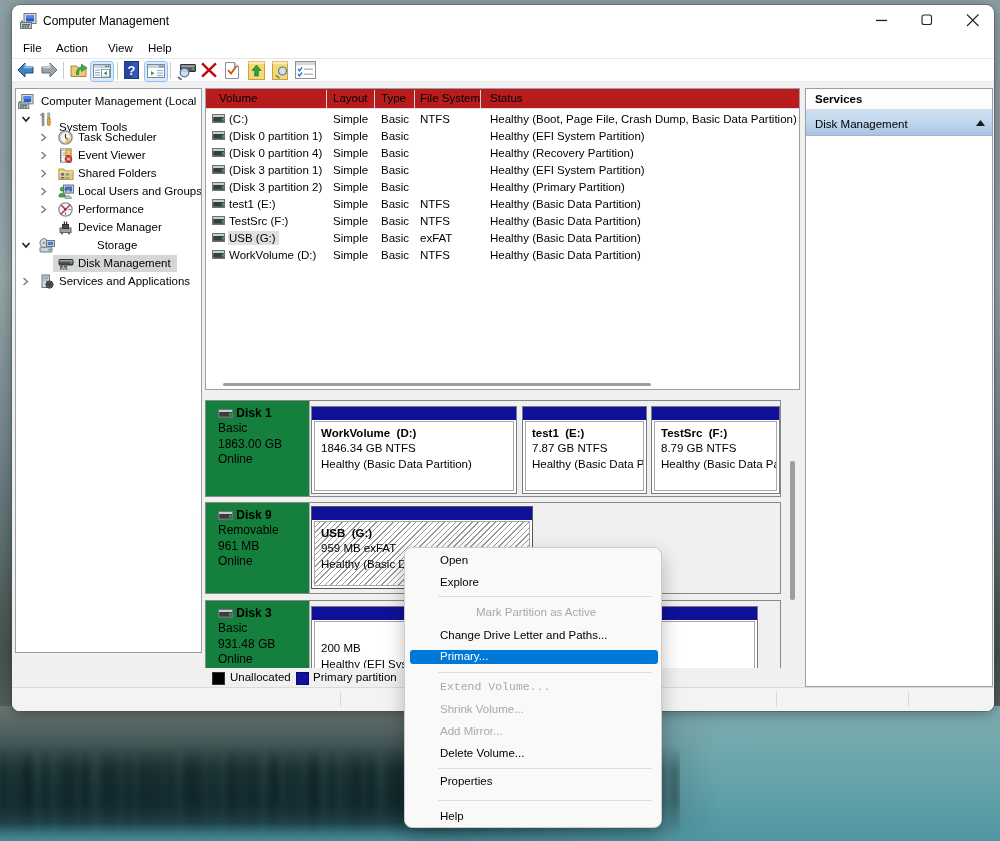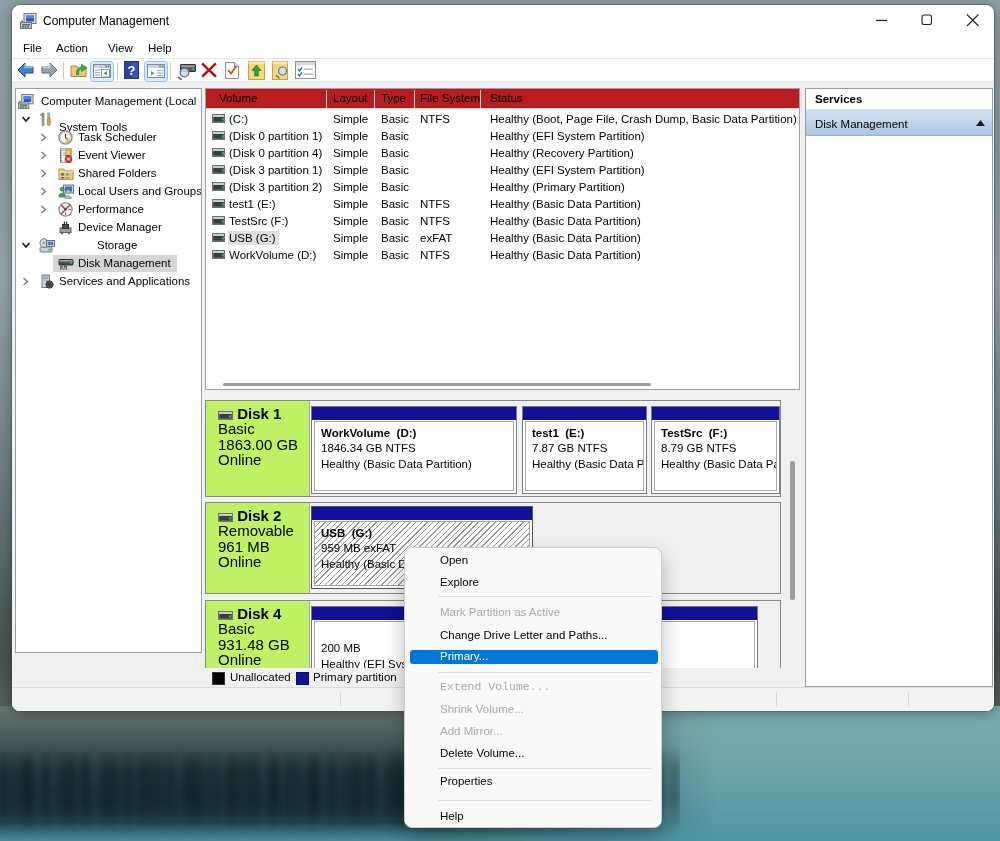--- a/index.html
+++ b/index.html
@@ -77,21 +77,21 @@
 .vrow { position:absolute; left:0; width:100%; height:17px; display:flex; align-items:center; font-size:11.5px; white-space:nowrap; }
 .c1 { width:121px; padding-left:6px; display:flex; align-items:center;}
 .c2 { width:48px; padding-left:6px; }
 .c3 { width:40px; padding-left:6px; }
 .c4 { width:66px; padding-left:5px; }
 .c5 { padding-left:9px; }
 .vico { margin-right:4px; flex:0 0 auto;}
 
 
 .drow { position:absolute; left:0; width:576px; border:1px solid #888; background:#f0f0f0; }
-.dlabel { position:absolute; left:0; top:0; bottom:0; width:104px; background:#bef264; border-right:1px solid #aaa; padding:5px 0 0 12px; line-height:15.4px; font-size:15px; }
+.dlabel { position:absolute; left:0; top:0; bottom:0; width:104px; background:#15803d; border-right:1px solid #aaa; padding:5px 0 0 12px; line-height:15.4px; font-size:12px; }
 .part { position:absolute; top:5px; border:1px solid #7b7b7b; background:#fff; }
 .pbar { height:13px; background:#10109a; }
 .pbox { position:absolute; left:2px; right:2px; top:14px; bottom:2px; border:1px solid #a8a8a8; background:#fff; padding:4px 0 0 6px; line-height:15.3px; font-size:11.5px; white-space:nowrap; overflow:hidden;}
 .hatch .pbox { background:repeating-linear-gradient(135deg, #fff 0 3px, #9a9a9a 3px 4px); }
 
 
 #legend { position:absolute; left:0; top:272px; width:595px; height:19px; background:#f0f0f0; font-size:11.5px; }
 .lsq { position:absolute; top:4px; width:13px; height:13px; }
 
 
@@ -525,33 +525,33 @@
             <div class="pbar"></div>
             <div class="pbox"><b>TestSrc&nbsp; (F:)</b><br>8.79 GB NTFS<br>Healthy (Basic Data Pa</div>
           </div>
       </div>
 
       <div class="drow" style="top:106px; height:92px;">
         <div class="dlabel"><svg style="vertical-align:-1px;" width="15" height="9" viewBox="0 0 15 9">
               <rect x="0.5" y="0.5" width="14" height="8" fill="#caccce" stroke="#6e7275"></rect>
               <rect x="1.2" y="3" width="12.6" height="4.8" fill="#3a3d40"></rect>
               <rect x="11" y="4.4" width="2" height="2" fill="#35c135"></rect>
-            </svg> <b>Disk 2</b><br>Removable<br>961 MB<br>Online</div>
+            </svg> <b>Disk 9</b><br>Removable<br>961 MB<br>Online</div>
         <div class="part hatch" style="left:105px; width:222px; height:83px; top:3px; border-color:#555;">
             <div class="pbar"></div>
             <div class="pbox"><b>USB&nbsp; (G:)</b><br>959 MB exFAT<br>Healthy (Basic D</div>
           </div>
       </div>
 
       <div class="drow" style="top:204px; height:97px;">
         <div class="dlabel"><svg style="vertical-align:-1px;" width="15" height="9" viewBox="0 0 15 9">
               <rect x="0.5" y="0.5" width="14" height="8" fill="#caccce" stroke="#6e7275"></rect>
               <rect x="1.2" y="3" width="12.6" height="4.8" fill="#3a3d40"></rect>
               <rect x="11" y="4.4" width="2" height="2" fill="#35c135"></rect>
-            </svg> <b>Disk 4</b><br>Basic<br>931.48 GB<br>Online</div>
+            </svg> <b>Disk 3</b><br>Basic<br>931.48 GB<br>Online</div>
         <div class="part" style="left:105px; width:152px; height:88px;">
             <div class="pbar"></div>
             <div class="pbox"><br>200 MB<br>Healthy (EFI Syste</div>
           </div>
         <div class="part" style="left:261px; width:291px; height:88px;">
             <div class="pbar"></div>
             <div class="pbox"><br>931.28 GB NTFS<br>Healthy (Basic Data Partition)</div>
           </div>
       </div>
       <div id="legend">
@@ -575,21 +575,21 @@
     <div class="ssep" style="left:328px;"></div>
     <div class="ssep" style="left:764px;"></div>
     <div class="ssep" style="left:896px;"></div>
   </div>
 </div>
 
 <div id="cmenu">
   <div class="mi" style="top:1px;">Open</div>
   <div class="mi" style="top:23px;">Explore</div>
   <div class="msep" style="top:48px;"></div>
-  <div class="mi dis" style="top:53px;">Mark Partition as Active</div>
+  <div class="mi dis" style="top:53px;margin-left:36px;">Mark Partition as Active</div>
   <div class="mi" style="top:76px;">Change Drive Letter and Paths...</div>
   <div id="mi-fmt">
       <span>Primary...</span>
     </div>
   <div class="msep" style="top:124px;"></div>
   <div class="mi dis" style="top:128px;font-family:Liberation Mono, monospace;">Extend Volume...</div>
   <div class="mi dis" style="top:150px;">Shrink Volume...</div>
   <div class="mi dis" style="top:172px;">Add Mirror...</div>
   <div class="mi" style="top:194px;">Delete Volume...</div>
   <div class="msep" style="top:220px;"></div>

